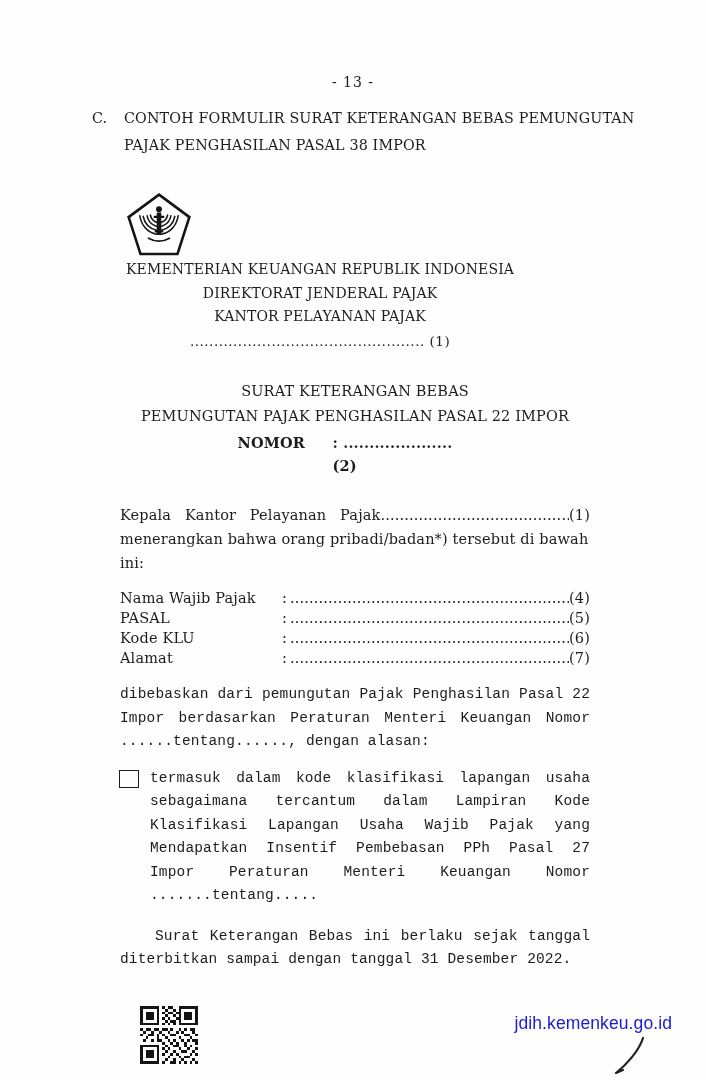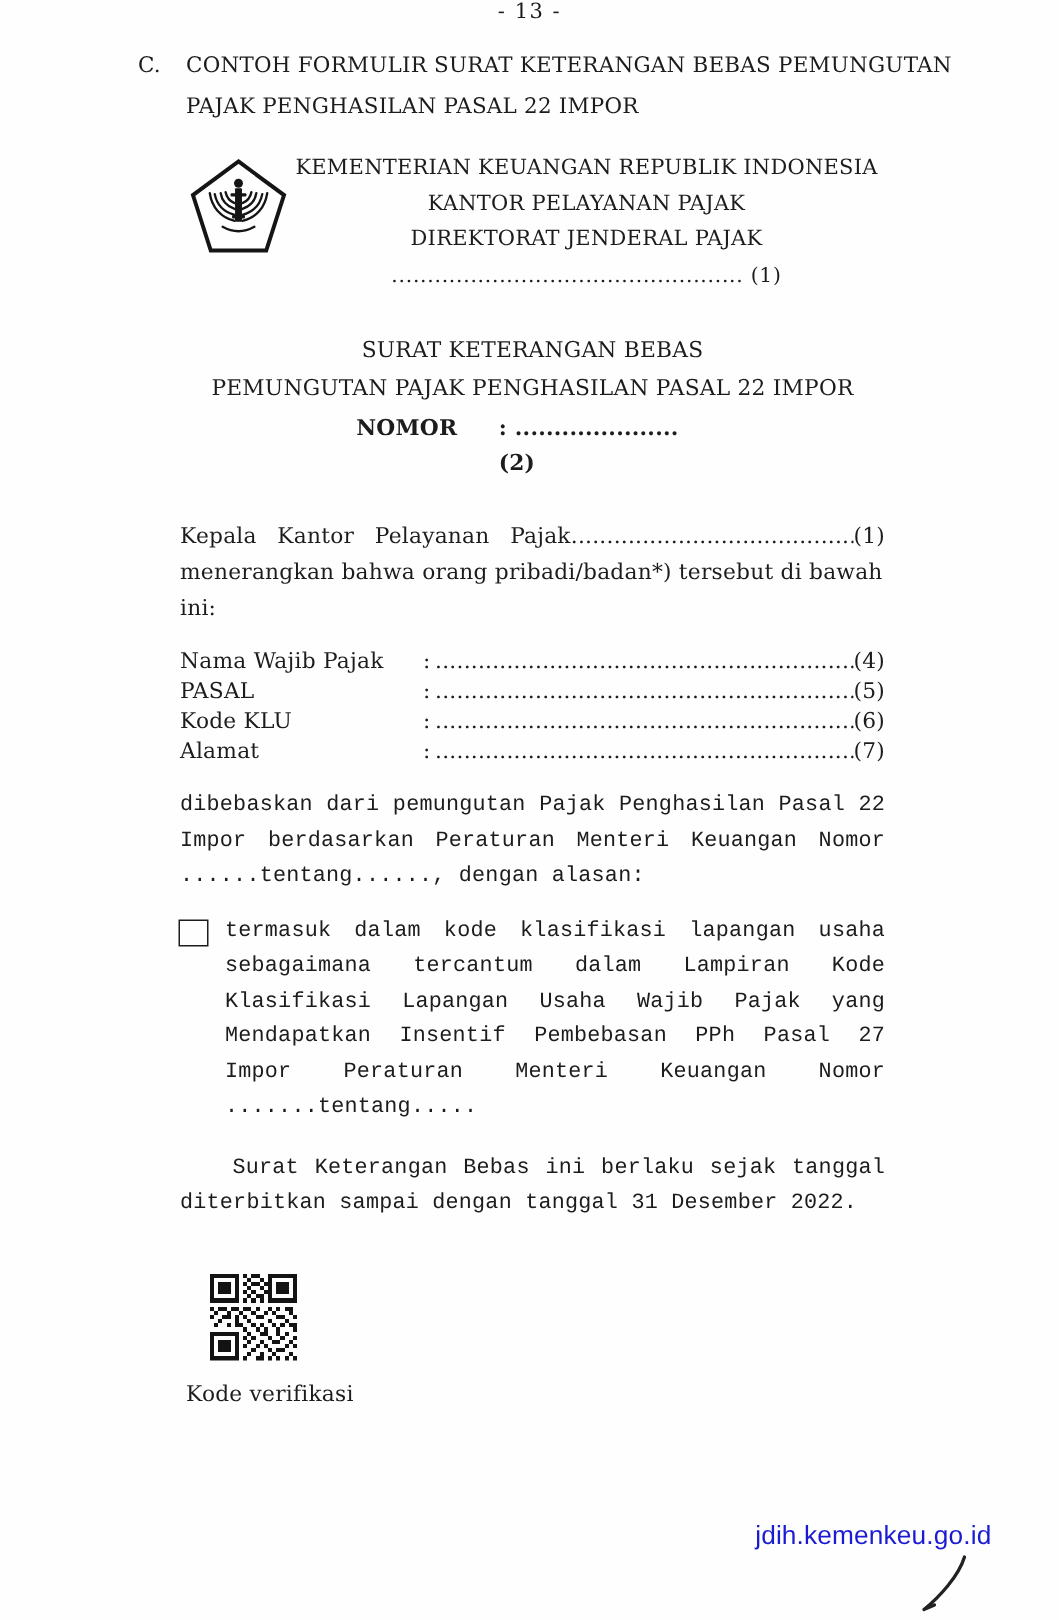--- a/index.html
+++ b/index.html
@@ -2,27 +2,27 @@
 <html><head>
 <meta charset="utf-8">
 <style>
   html,body{margin:0;padding:0;background:#9a9a9a;}
   .page{
     width:706px;height:1080px;position:relative;margin:0 auto;
     background:#fefefe;color:#1c1c1c;overflow:hidden;
     font-family:"DejaVu Serif","Liberation Serif",serif;
     font-size:14.5px;letter-spacing:.15px;
   }
-  .page-number{text-align:center;font-size:14px;letter-spacing:1px;}
+  .page-number{padding-top:74px;text-align:center;font-size:14px;letter-spacing:1px;}
 
   .section-heading{display:flex;margin:15px 62px 0 92px;line-height:27px;font-size:14.3px;}
   .sec-letter{width:32px;flex:none;}
   .sec-title{flex:1;}
 
-  .letterhead{display:flex;align-items:flex-start;margin:16px 116px 0 126px;}
+  .letterhead{display:flex;align-items:flex-start;margin:29px 116px 0 126px;flex-direction:column;}
   .logo{width:66px;height:66px;flex:none;margin-top:4px;}
   .lh-text{flex:1;text-align:center;font-size:14px;line-height:23.5px;}
   .lh-office{font-size:13.5px;margin-top:1px;letter-spacing:.5px;}
 
   .doc-title{margin:26px 116px 10px 120px;text-align:center;line-height:25px;}
   .nomor-table{width:235px;margin:2px auto 0;text-align:left;line-height:23px;}
   .nomor-row{display:flex;font-weight:bold;}
   .nomor-row .lbl{width:95px;flex:none;}
 
   .body-text{margin:26px 116px 0 120px;}
@@ -46,36 +46,36 @@
     border:1.8px solid #1c1c1c;background:transparent;padding:0;border-radius:0;
   }
   .closing{margin-top:17px;text-indent:35px;}
 
   .qr-block{margin:34px 0 0 124px;}
   .qr-code{margin-left:16px;}
   .qr-code svg{display:block;}
   .qr-label{margin-top:15px;font-size:14.5px;}
 
   .footer-link{
-    position:absolute;right:45px;top:1013px;
+    position:absolute;right:34px;top:1013px;
     font-family:"Liberation Sans","DejaVu Sans",sans-serif;
     font-size:17.5px;letter-spacing:.1px;text-decoration:none;cursor:pointer;
   }
   .pen-mark{position:absolute;right:57px;top:1036px;}
 </style>
 </head>
 <body>
 
 <div class="page">
 
   <div class="page-number">- 13 -</div>
 
   <div class="section-heading">
     <span class="sec-letter">C.</span>
-    <span class="sec-title">CONTOH FORMULIR SURAT KETERANGAN BEBAS PEMUNGUTAN PAJAK PENGHASILAN PASAL 22 IMPOR</span>
+    <span class="sec-title">CONTOH FORMULIR SURAT KETERANGAN BEBAS PEMUNGUTAN PAJAK PENGHASILAN PASAL 38 IMPOR</span>
   </div>
 
   <div class="letterhead">
     <div class="logo">
       <svg viewBox="0 0 100 100" width="66" height="66">
         <polygon points="50,4 96,38 78,94 22,94 4,38" fill="none" stroke="#151515" stroke-width="4"></polygon>
         <g stroke="#151515" fill="none" stroke-width="2.4" stroke-linecap="round">
           <path d="M46 64 C32 61 23 50 21 36"></path>
           <path d="M46 58 C35 55 28 47 26 37"></path>
           <path d="M46 52 C38 49 33 43 32 36"></path>
@@ -89,22 +89,22 @@
         <g fill="#151515">
           <circle cx="50" cy="26" r="4.5"></circle>
           <rect x="46.5" y="31" width="7" height="34" rx="1"></rect>
           <rect x="42" y="36" width="16" height="3.5" rx="1"></rect>
           <rect x="43.5" y="58" width="13" height="3.5" rx="1"></rect>
         </g>
       </svg>
     </div>
     <div class="lh-text">
       <div>KEMENTERIAN KEUANGAN REPUBLIK INDONESIA</div>
+      <div>DIREKTORAT JENDERAL PAJAK</div>
       <div>KANTOR PELAYANAN PAJAK</div>
-      <div>DIREKTORAT JENDERAL PAJAK</div>
       <div class="lh-office"><span>.................................................</span><span> (1)</span></div>
     </div>
   </div>
 
   <div class="doc-title">
     <div>SURAT KETERANGAN BEBAS</div>
     <div>PEMUNGUTAN PAJAK PENGHASILAN PASAL 22 IMPOR</div>
     <div class="nomor-table">
       <div class="nomor-row">
         <span class="lbl">NOMOR</span>

